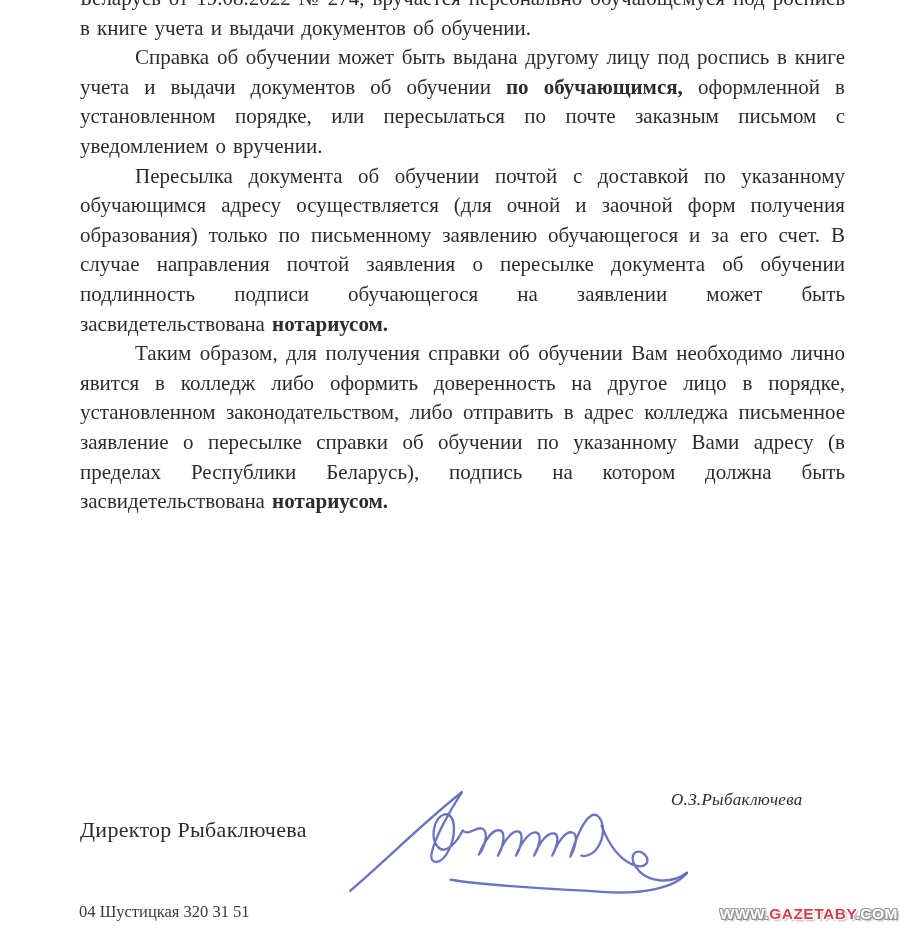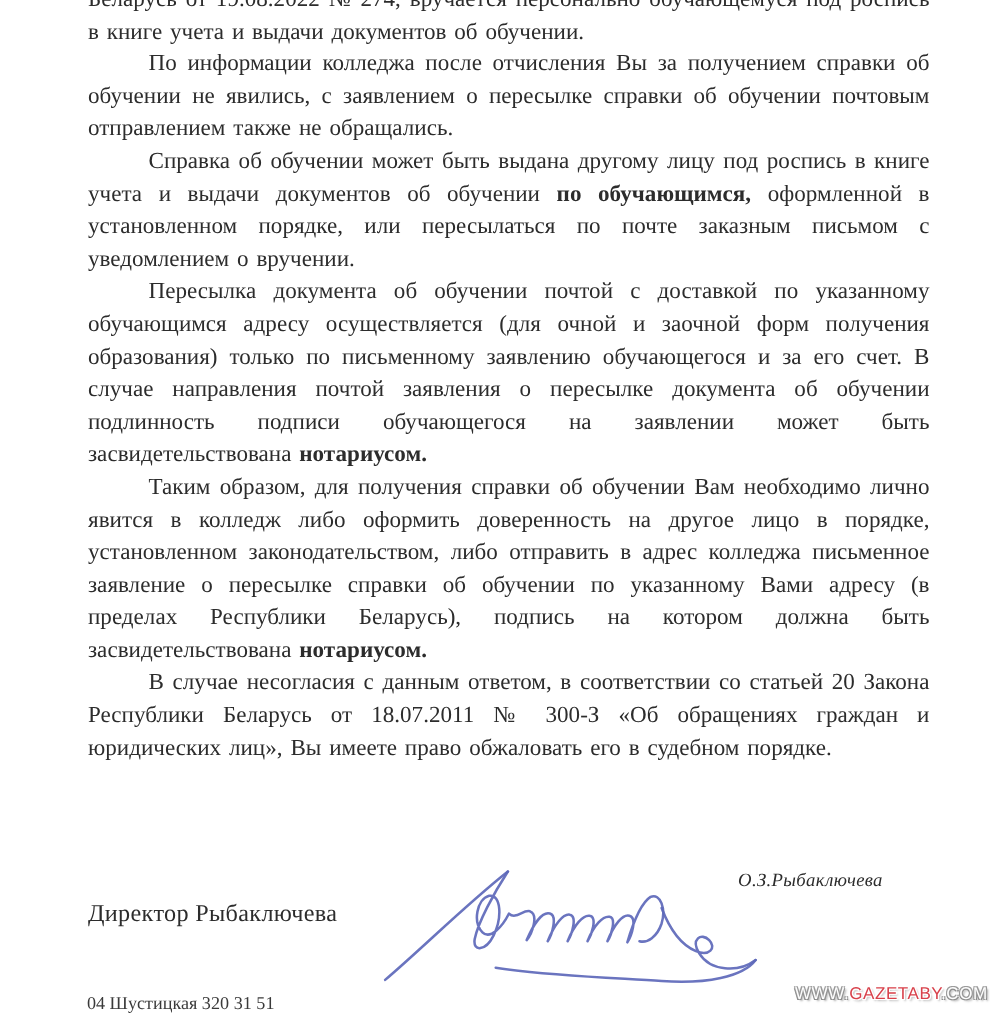--- a/index.html
+++ b/index.html
@@ -61,23 +61,23 @@
   }
   .footer-ref {
     position: absolute;
     left: 79px; top: 874px;
     font-size: 16.5px;
     color: #3a3a3a;
     margin-top: 28px;
   }
   .watermark {
     position: absolute;
-    right: 2px; bottom: 15px;
+    right: 2px; bottom: 5px;
     font-family: "Liberation Sans", "DejaVu Sans", sans-serif;
-    font-weight: normal;
+    font-weight: bold;
     font-size: 15.5px;
     letter-spacing: 0.5px;
     white-space: nowrap;
   }
   .wm-light {
     color: #fdfdfd;
     text-shadow: -1px -1px 0 #9a9a9a, 1px -1px 0 #9a9a9a,
                  -1px 1px 0 #8d8d8d, 1px 1px 0 #8d8d8d,
                  2px 2px 2px rgba(0,0,0,0.35);
   }
@@ -88,25 +88,23 @@
                  2px 2px 2px rgba(0,0,0,0.3);
   }
 </style>
 </head>
 <body>
 
 <div class="page">
 
   <div class="textblock">
       <p class="para"><span>Беларусь от 19.08.2022 № 274, вручается персонально обучающемуся под роспись в книге учета и выдачи документов об обучении.</span></p>
-      <p class="para indent"><span>По информации колледжа после отчисления Вы за получением справки об обучении не явились, с заявлением о пересылке справки об обучении почтовым отправлением также не обращались.</span></p>
       <p class="para indent"><span>Справка об обучении может быть выдана другому лицу под роспись в книге учета и выдачи документов об обучении </span><span class="bold">по обучающимся,</span><span> оформленной в установленном порядке, или пересылаться по почте заказным письмом с уведомлением о вручении.</span></p>
       <p class="para indent"><span>Пересылка документа об обучении почтой с доставкой по указанному обучающимся адресу осуществляется (для очной и заочной форм получения образования) только по письменному заявлению обучающегося и за его счет. В случае направления почтой заявления о пересылке документа об обучении подлинность подписи обучающегося на заявлении может быть засвидетельствована </span><span class="bold">нотариусом.</span></p>
       <p class="para indent"><span>Таким образом, для получения справки об обучении Вам необходимо лично явится в колледж либо оформить доверенность на другое лицо в порядке, установленном законодательством, либо отправить в адрес колледжа письменное заявление о пересылке справки об обучении по указанному Вами адресу (в пределах Республики Беларусь), подпись на котором должна быть засвидетельствована </span><span class="bold">нотариусом.</span></p>
-      <p class="para indent"><span>В случае несогласия с данным ответом, в соответствии со статьей 20 Закона Республики Беларусь от 18.07.2011 № 300-З «Об обращениях граждан и юридических лиц», Вы имеете право обжаловать его в судебном порядке.</span></p>
     </div>
 
   <div class="sig-label">Директор Рыбаключева</div>
 
   <svg class="signature" viewBox="0 0 370 125" aria-hidden="true">
     <path d="M22,120 C55,92 95,52 133,22"></path>
     <path d="M133,22 C120,42 106,68 103,83 C101,95 113,94 120,80
              C128,64 127,42 116,44 C105,47 101,68 110,77 C117,84 128,72 134,60
              C140,66 147,56 153,58 C161,61 155,78 150,84
              C156,70 164,58 171,60 C178,62 173,79 169,85

